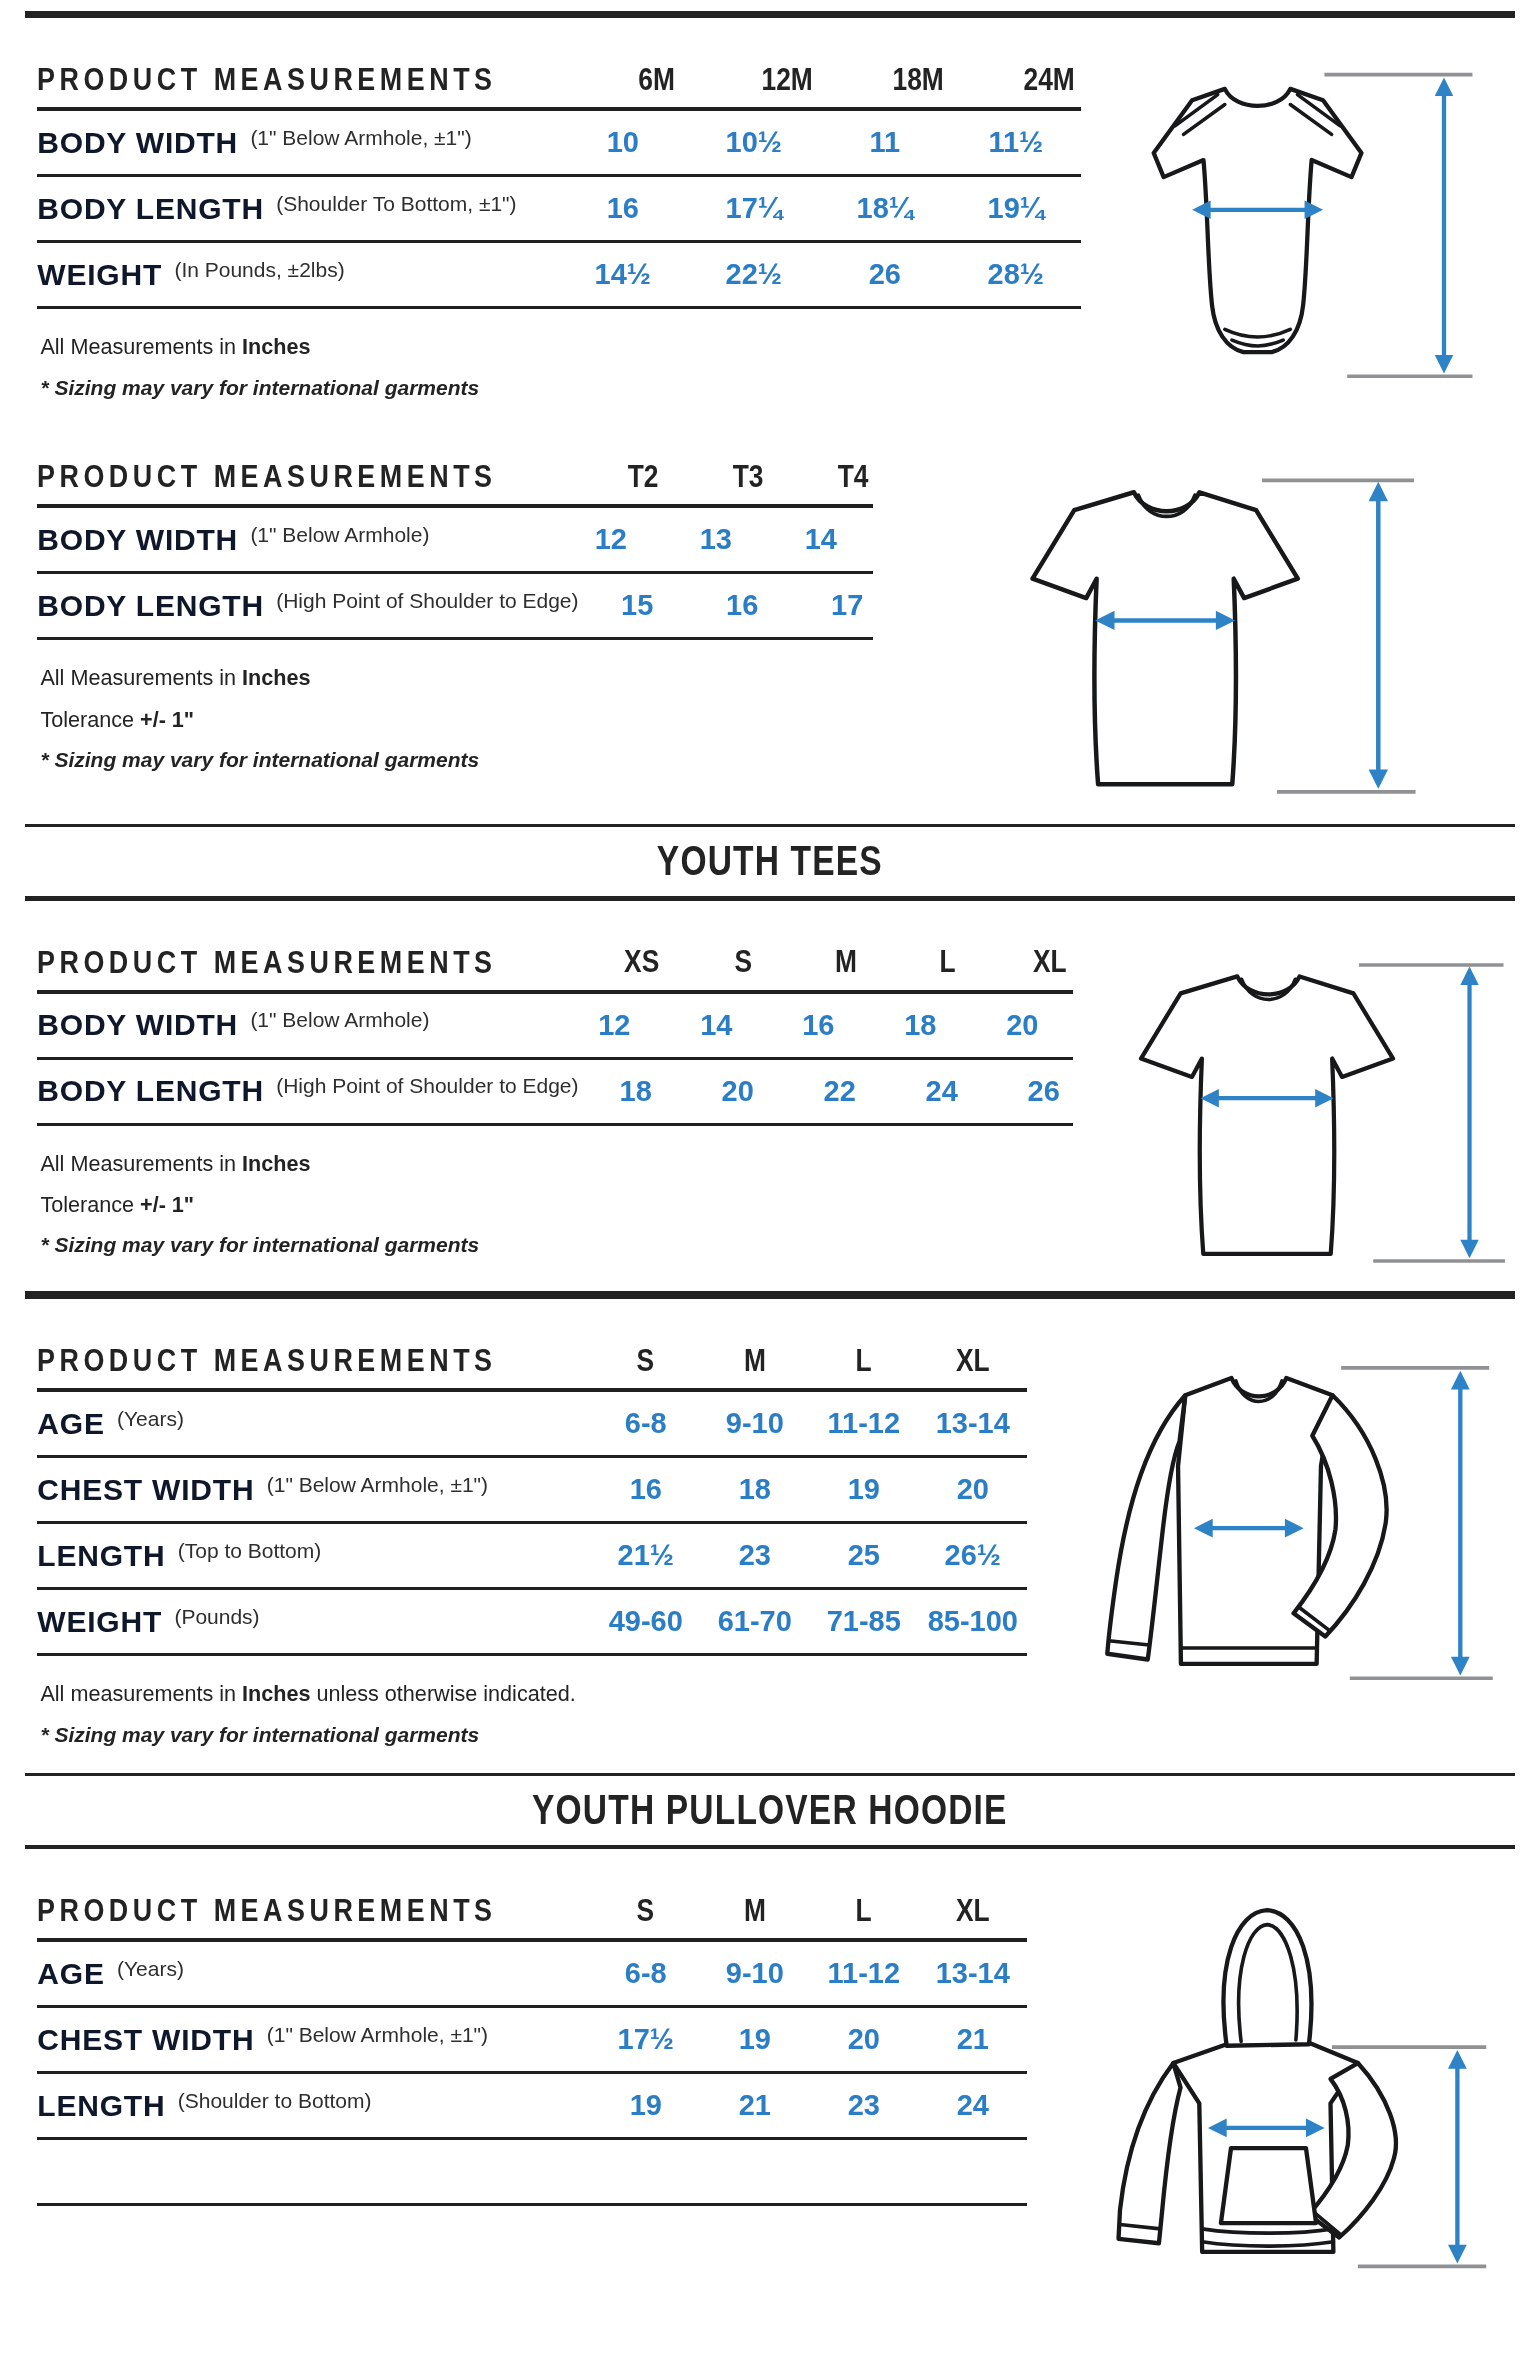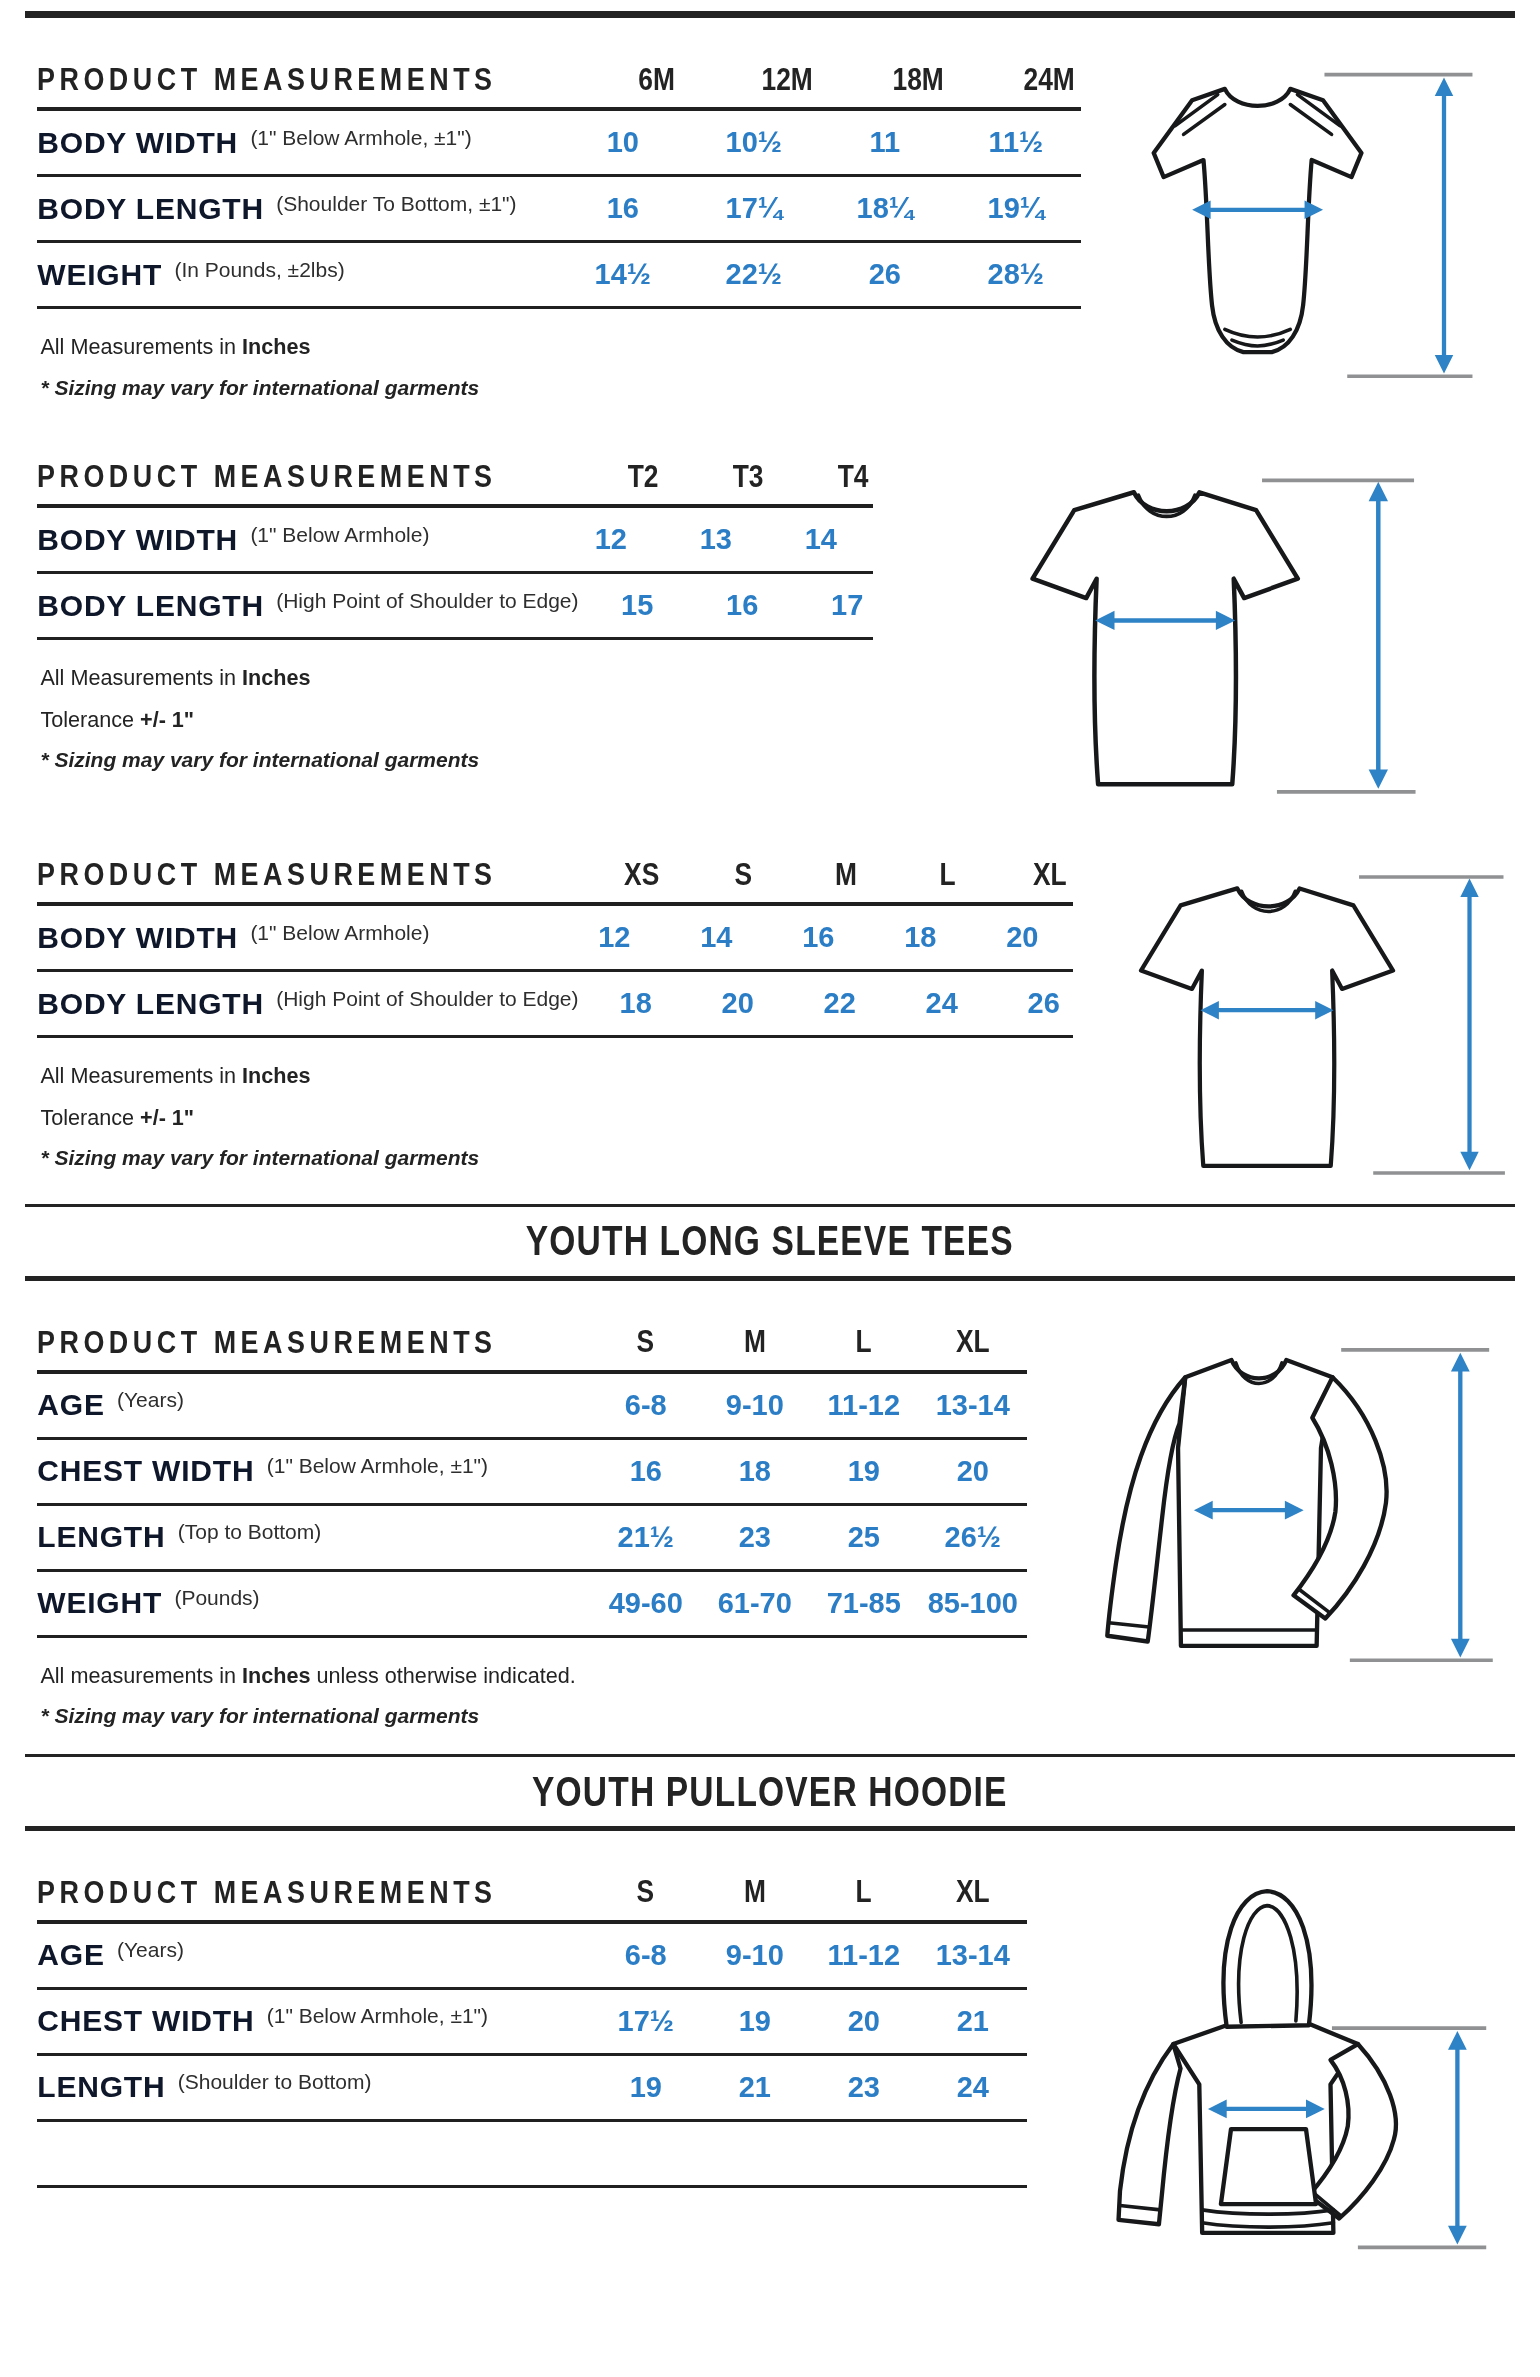--- a/index.html
+++ b/index.html
@@ -199,20 +199,25 @@
           <line class="arrow" x1="560" y1="56" x2="560" y2="428"></line>
           <polygon class="ahead" points="560,36 547,62 573,62"></polygon>
           <polygon class="ahead" points="560,448 547,422 573,422"></polygon>
         </g>
       </svg>
     </div>
   </div>
 </section>
 
 <section class="sheet s3">
+  <div class="titlebar">
+    <div class="rule"></div>
+    <div class="title"><span class="cond">YOUTH TEES</span></div>
+    <div class="rule thick"></div>
+  </div>
   <div class="content">
     <div class="left">
       <div class="table">
         <div class="row thead">
           <div class="cell-label">
               <span class="hdr">PRODUCT MEASUREMENTS</span>
             </div>
           <div class="cell-val"><span class="cnd">XS</span></div>
           <div class="cell-val"><span class="cnd">S</span></div>
           <div class="cell-val"><span class="cnd">M</span></div>
@@ -265,21 +270,20 @@
           <polygon class="ahead" points="560,448 547,422 573,422"></polygon>
         </g>
       </svg>
     </div>
   </div>
 </section>
 
 <section class="sheet s4">
   <div class="titlebar">
     <div class="rule"></div>
-    <div class="title"><span class="cond">YOUTH LONG SLEEVE TEES</span></div>
     <div class="rule thick"></div>
   </div>
   <div class="content">
     <div class="left">
       <div class="table">
         <div class="row thead">
           <div class="cell-label">
               <span class="hdr">PRODUCT MEASUREMENTS</span>
             </div>
           <div class="cell-val"><span class="cnd">S</span></div>

